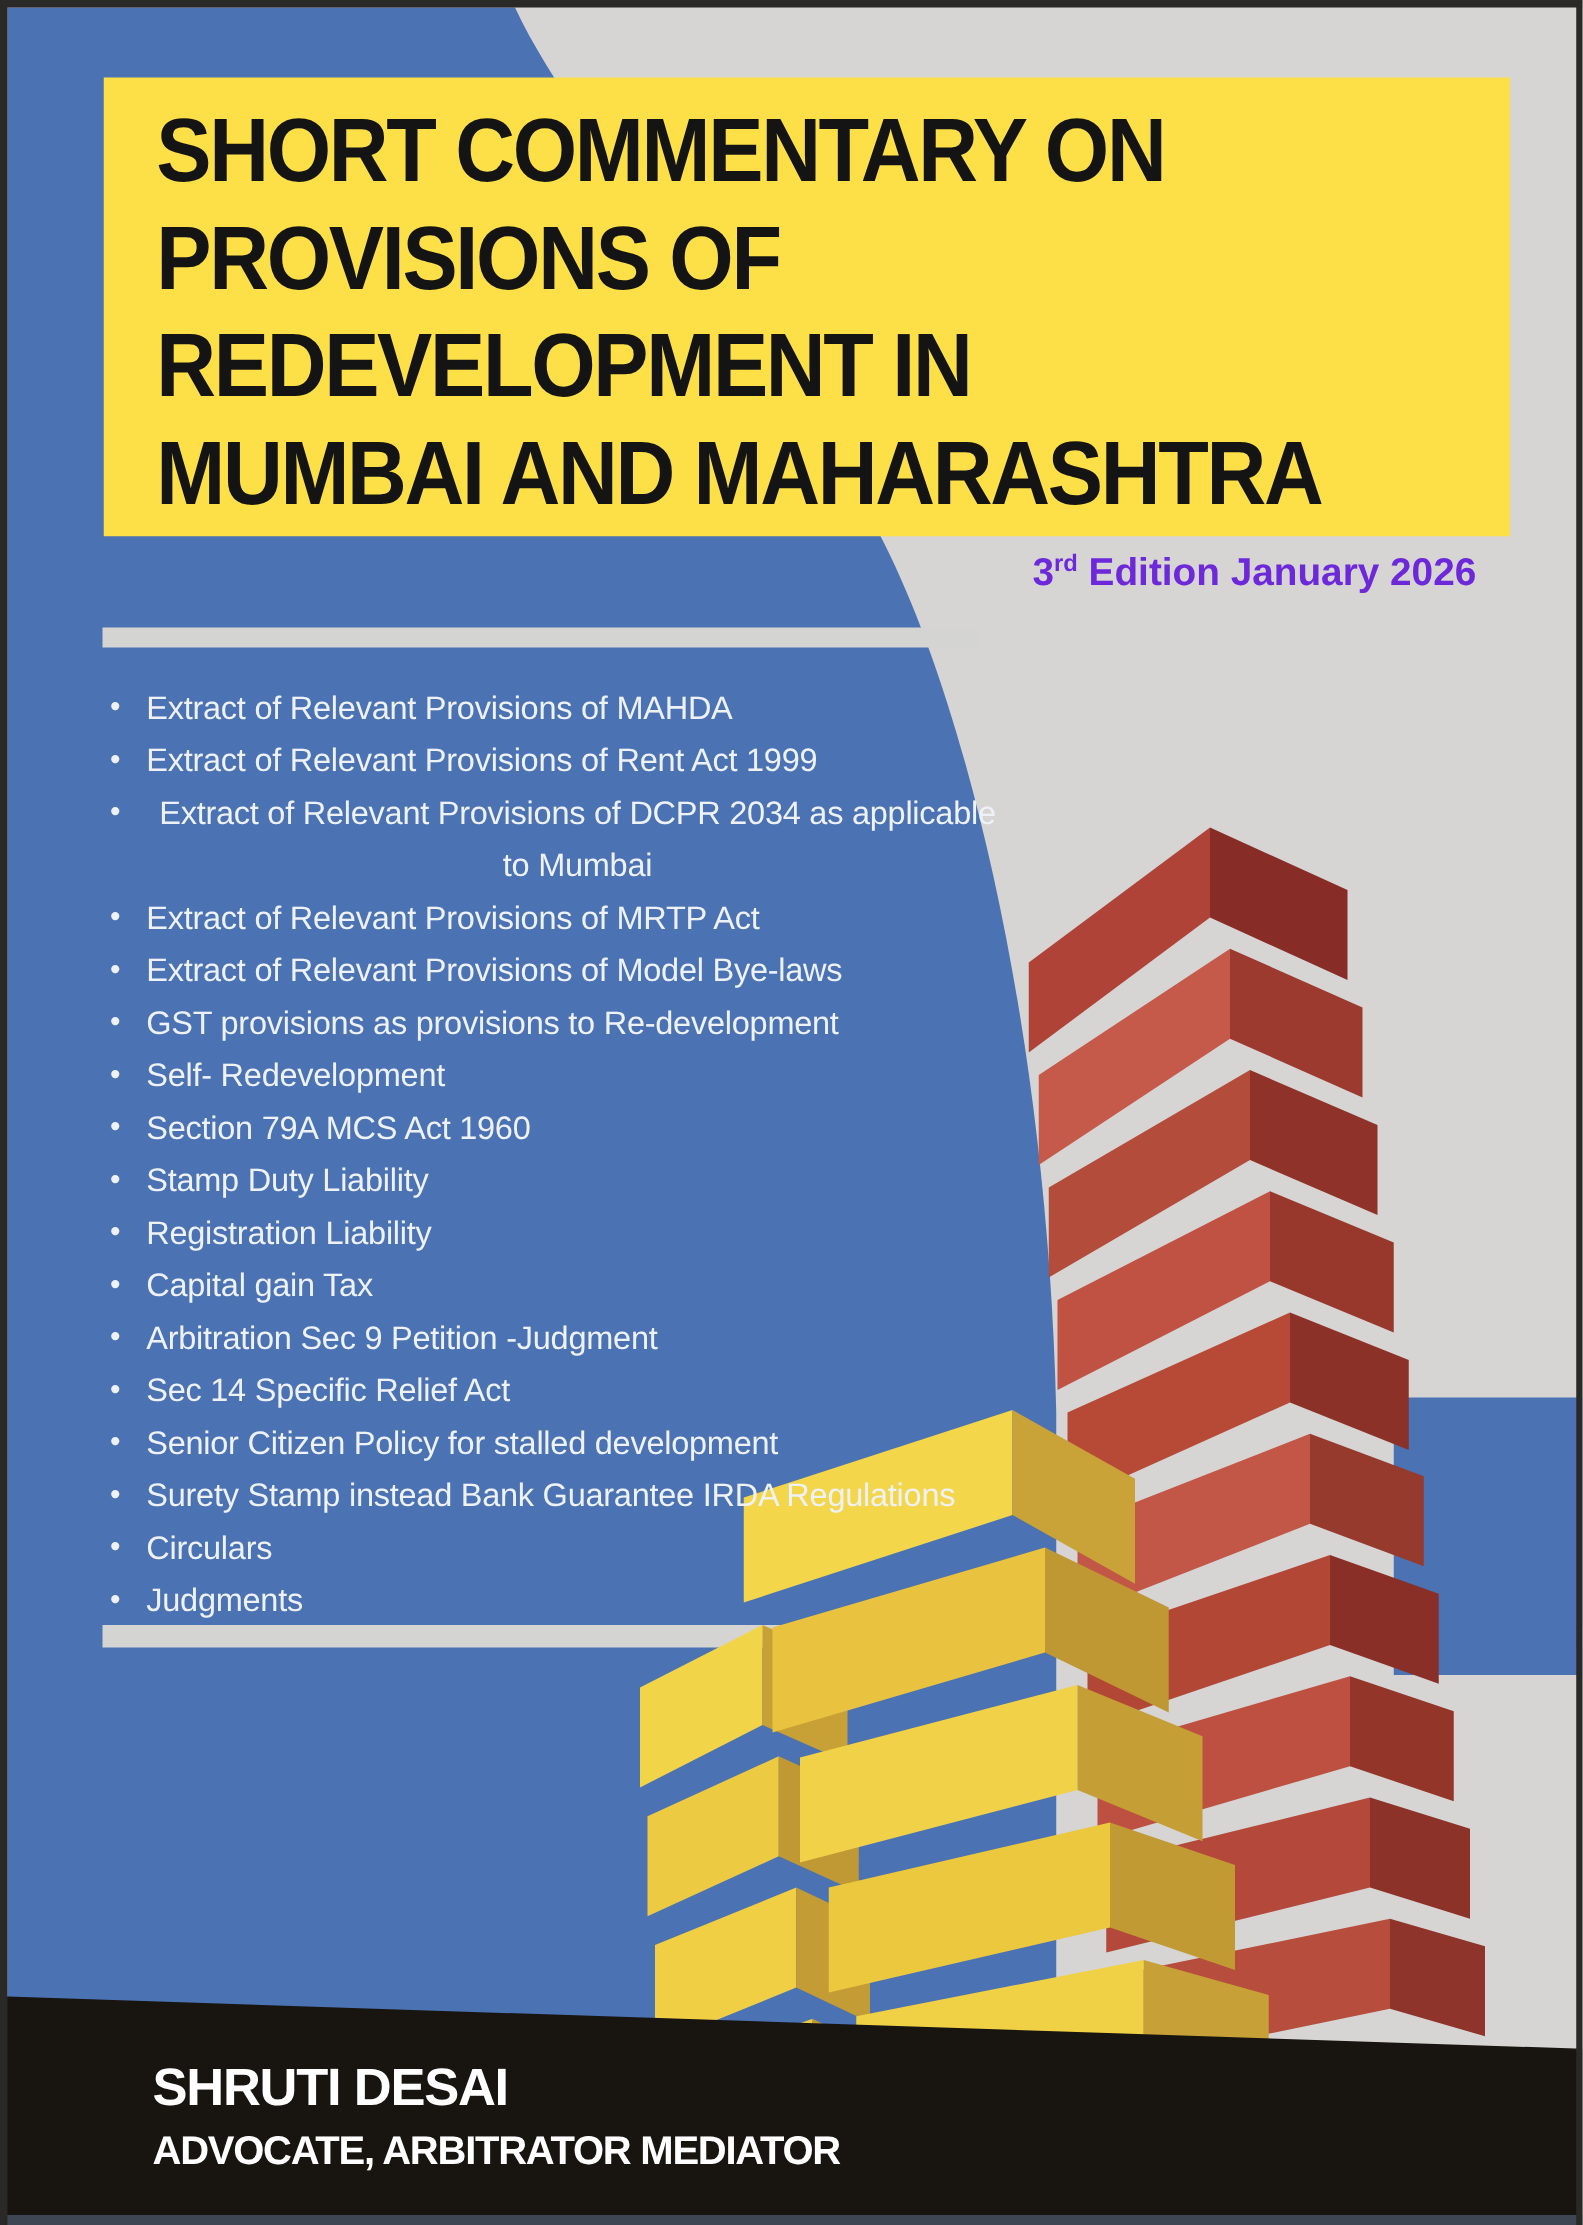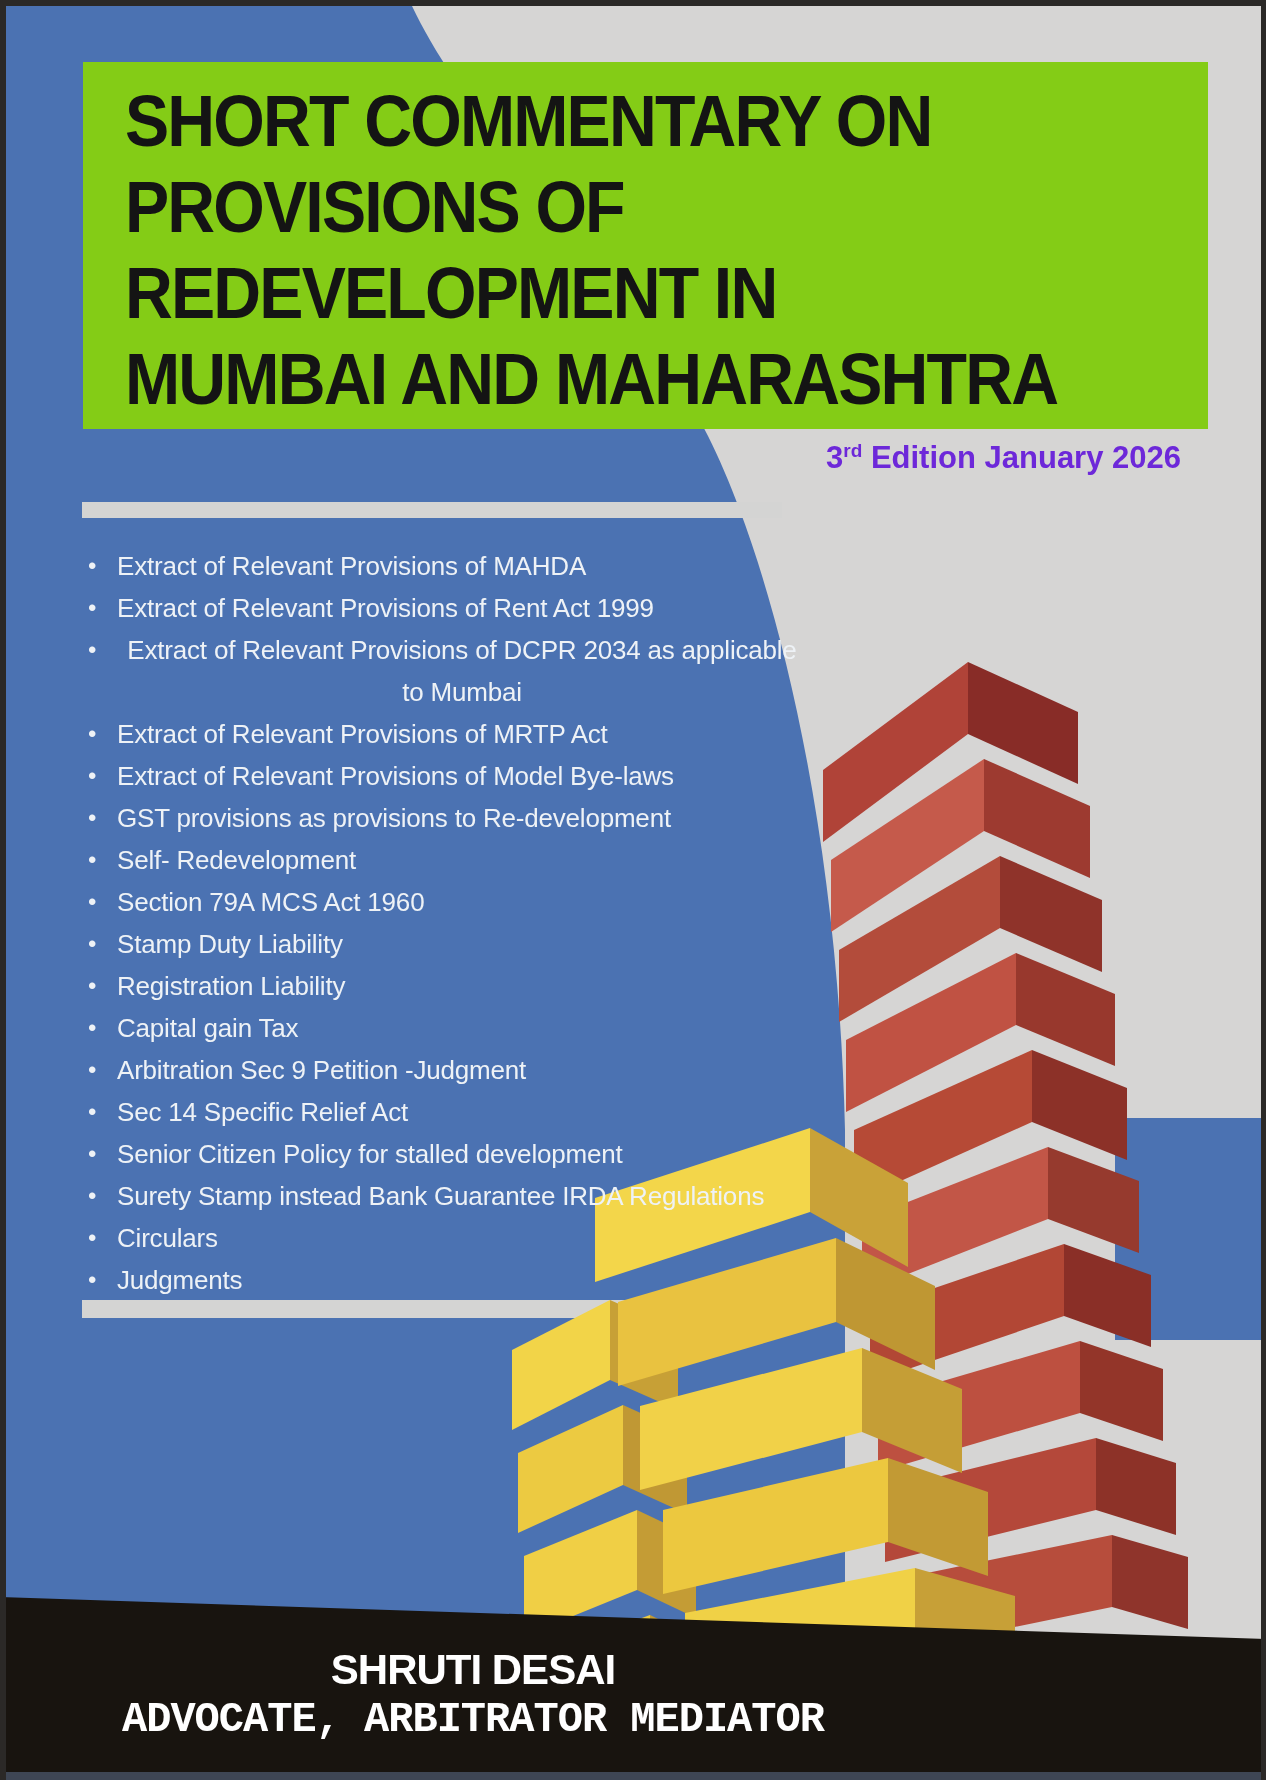--- a/index.html
+++ b/index.html
@@ -5,21 +5,21 @@
   html,body{margin:0;padding:0;background:#555;}
   #cover{
     position:relative; width:1266px; height:1780px; overflow:hidden;
     background:#d6d5d4;
     font-family:"Liberation Sans", sans-serif;
   }
   #art{position:absolute;left:0;top:0;width:1266px;height:1780px;display:block;}
   
   .title-box{
     position:absolute; left:83px; top:62px; width:1125px; height:367px;
-    background:#84cc16;
+    background:#fde047;
   }
   .title-text{
     position:absolute; left:42px; top:16px;
     font-size:72px; font-weight:700; letter-spacing:-2px;
     line-height:86px; color:#141414;
     transform:scaleX(.92); transform-origin:0 0; white-space:nowrap;
   }
   .title-line{display:block;}
   
   .edition{
@@ -35,22 +35,22 @@
     font-size:26px; line-height:42px; color:#eef2f6;
   }
   .topics li{display:flex; align-items:flex-start;}
   .topics .dot{flex:0 0 29px; font-size:24px;}
   .topics .txt{max-width:690px; letter-spacing:-0.2px;text-align:center;}
   
   .author{
     position:absolute; left:122px; top:1645px; color:#ffffff;
     font-weight:700; letter-spacing:-1px;
   }
-  .author .name{font-size:42px; line-height:50px;text-align:center;}
-  .author .role{font-size:42px; line-height:50px;font-family:Liberation Mono, monospace;}
+  .author .name{font-size:42px; line-height:50px;}
+  .author .role{font-size:32px; line-height:50px;}
 </style>
 </head>
 <body>
 
 <div id="cover">
 
   <svg id="art" viewBox="0 0 1266 1780" xmlns="http://www.w3.org/2000/svg">
 
     <rect x="0" y="0" width="1266" height="1780" fill="#d6d5d4"></rect>
 

